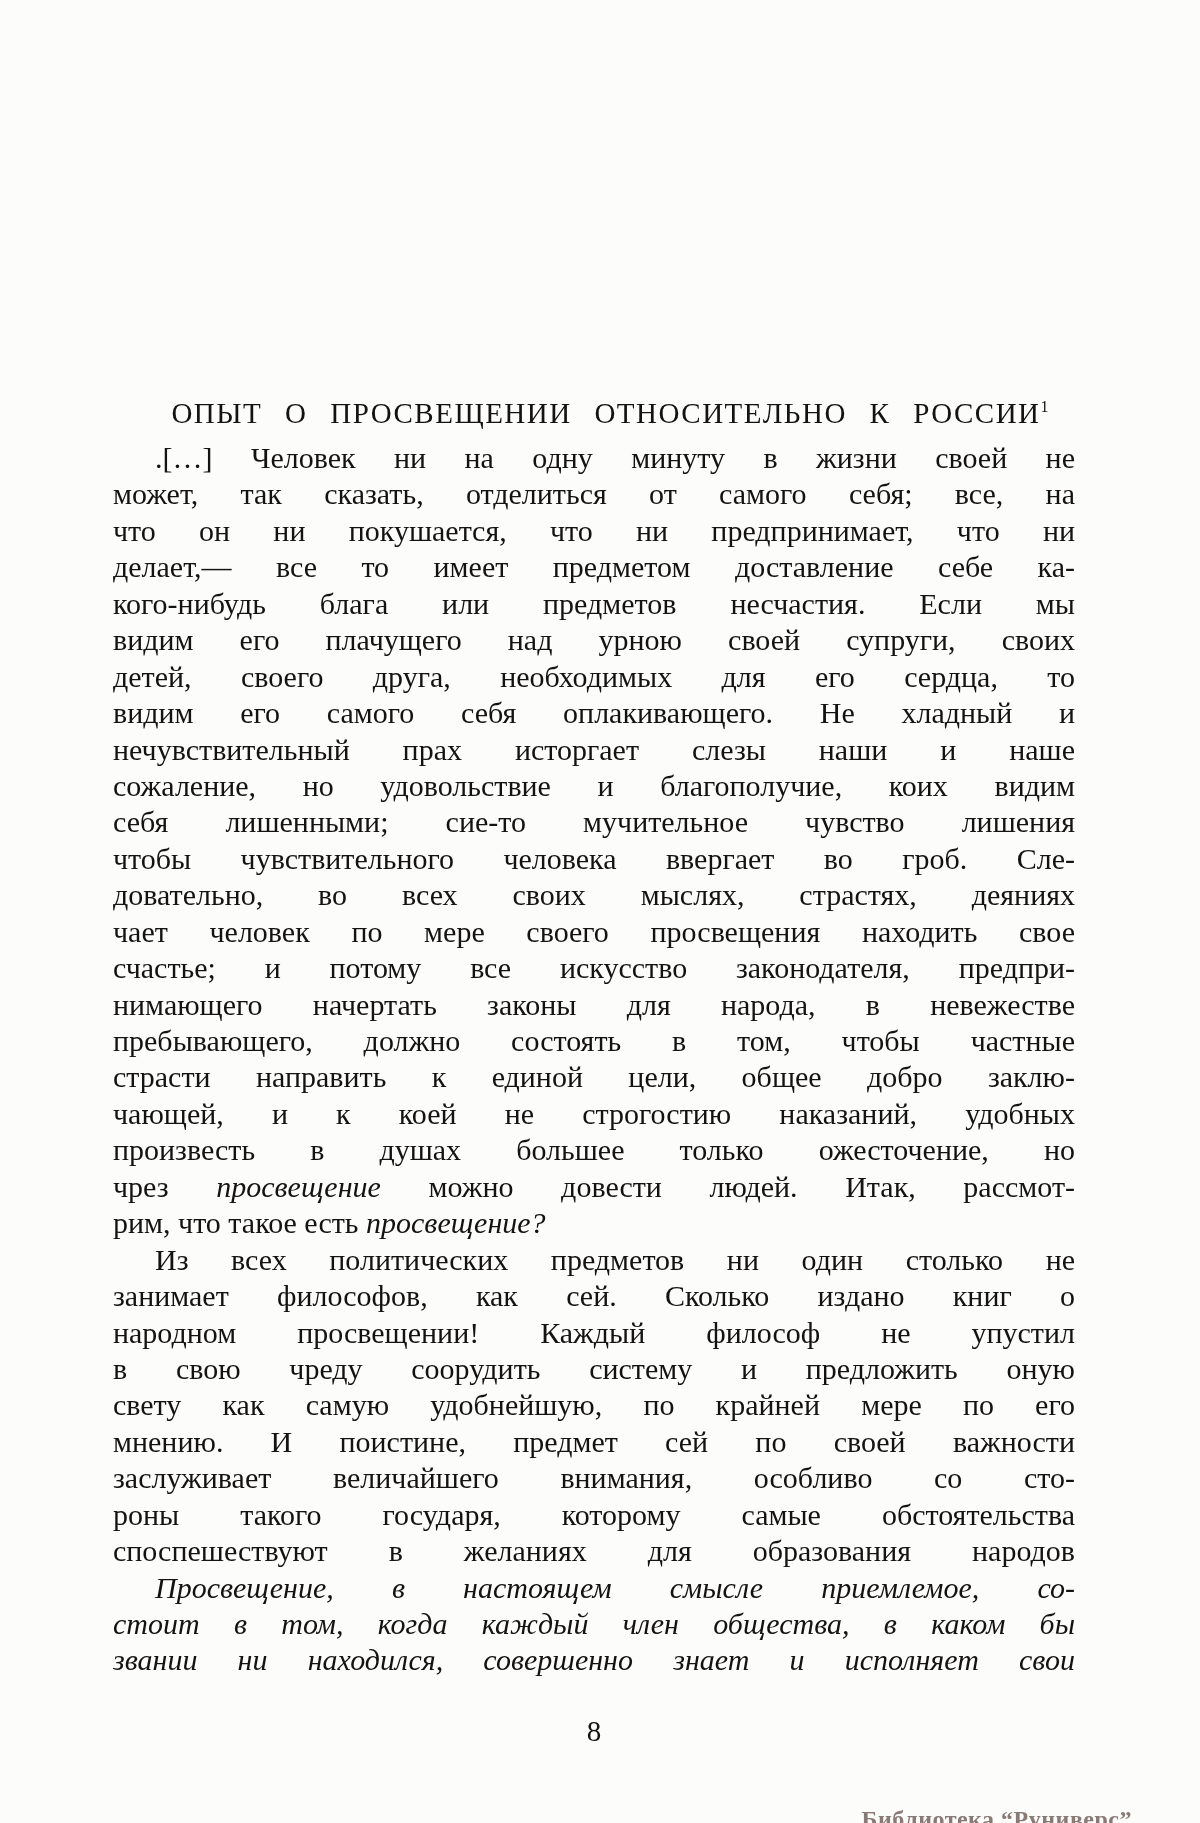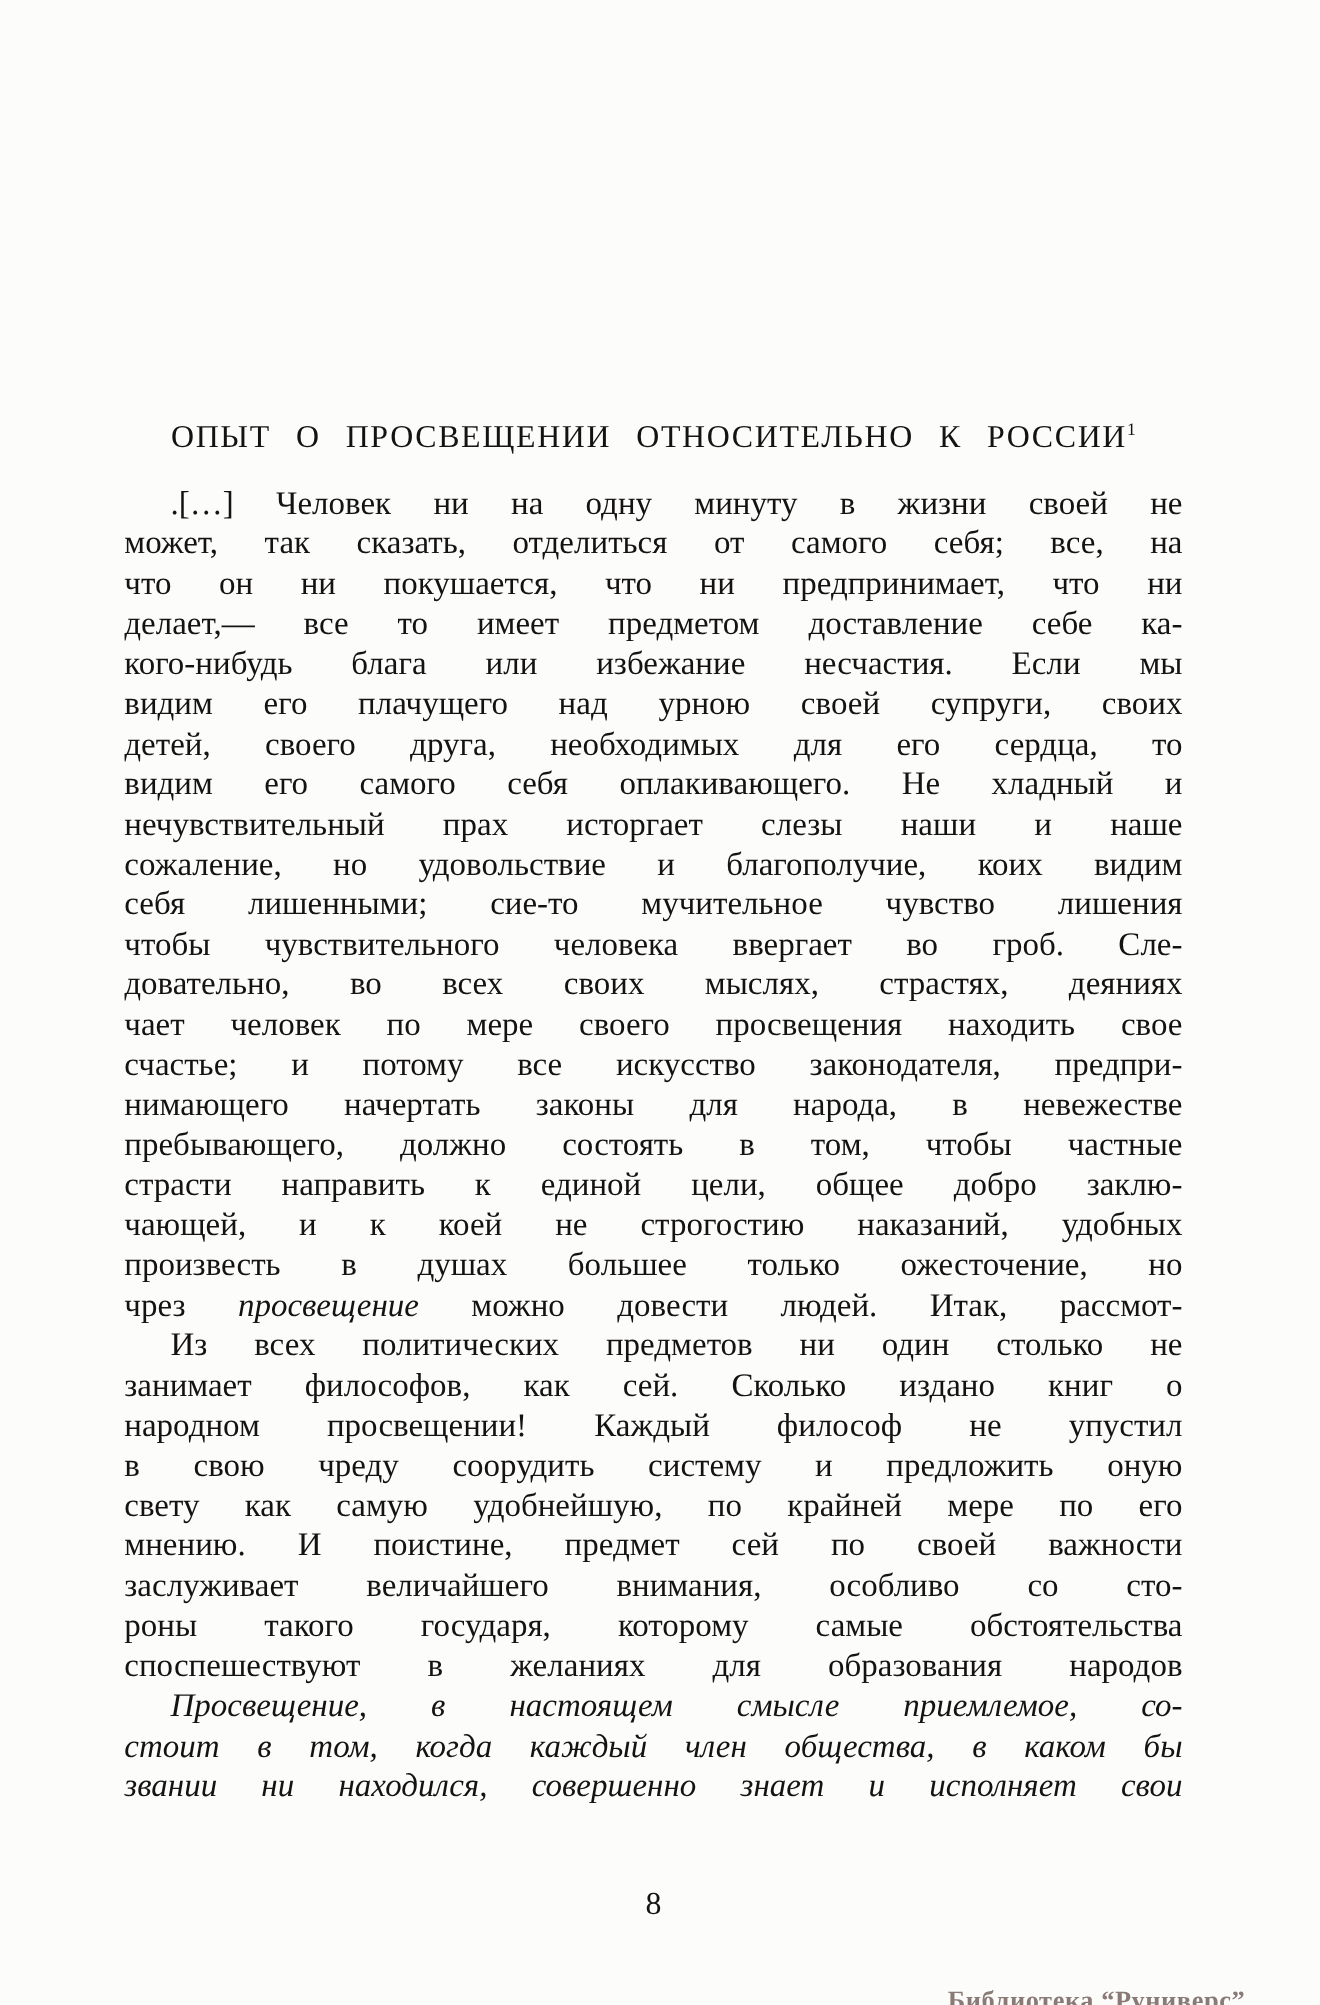--- a/index.html
+++ b/index.html
@@ -21,21 +21,21 @@
     top: 381px;
     left: 113px;
     width: 962px;
     text-align: center;
     font-size: 29px;
     font-weight: normal;
     letter-spacing: 1.5px;
     word-spacing: 14px;
     line-height: 33px;
     white-space: nowrap;
-    margin: 0;
+    margin: 16px;
   }
   .title sup {
     font-size: 16px;
     letter-spacing: 0;
     vertical-align: super;
     line-height: 0;
   }
   .text-block {
     position: absolute;
     top: 440px;
@@ -81,37 +81,38 @@
 
   <h1 class="title"><span>ОПЫТ О ПРОСВЕЩЕНИИ ОТНОСИТЕЛЬНО К РОССИИ</span><sup>1</sup></h1>
 
   <div class="text-block">
 
   <div class="para">
         <div class="line indent"><span>.[…] Человек ни на одну минуту в жизни своей не</span></div>
         <div class="line"><span>может, так сказать, отделиться от самого себя; все, на</span></div>
         <div class="line"><span>что он ни покушается, что ни предпринимает, что ни</span></div>
         <div class="line"><span>делает,— все то имеет предметом доставление себе ка-</span></div>
-        <div class="line"><span>кого-нибудь блага или избежание несчастия. Если мы</span></div>
+        <div class="line"><span>кого-нибудь блага или предметов несчастия. Если мы</span></div>
         <div class="line"><span>видим его плачущего над урною своей супруги, своих</span></div>
         <div class="line"><span>детей, своего друга, необходимых для его сердца, то</span></div>
         <div class="line"><span>видим его самого себя оплакивающего. Не хладный и</span></div>
         <div class="line"><span>нечувствительный прах исторгает слезы наши и наше</span></div>
         <div class="line"><span>сожаление, но удовольствие и благополучие, коих видим</span></div>
         <div class="line"><span>себя лишенными; сие-то мучительное чувство лишения</span></div>
         <div class="line"><span>чтобы чувствительного человека ввергает во гроб. Сле-</span></div>
         <div class="line"><span>довательно, во всех своих мыслях, страстях, деяниях</span></div>
         <div class="line"><span>чает человек по мере своего просвещения находить свое</span></div>
         <div class="line"><span>счастье; и потому все искусство законодателя, предпри-</span></div>
         <div class="line"><span>нимающего начертать законы для народа, в невежестве</span></div>
         <div class="line"><span>пребывающего, должно состоять в том, чтобы частные</span></div>
         <div class="line"><span>страсти направить к единой цели, общее добро заклю-</span></div>
         <div class="line"><span>чающей, и к коей не строгостию наказаний, удобных</span></div>
         <div class="line"><span>произвесть в душах большее только ожесточение, но</span></div>
         <div class="line"><span>чрез </span><i>просвещение</i><span> можно довести людей. Итак, рассмот-</span></div>
+        <div class="line no-j"><span>рим, что такое есть </span><i>просвещение?</i></div>
       </div>
       <div class="para">
         <div class="line indent"><span>Из всех политических предметов ни один столько не</span></div>
         <div class="line"><span>занимает философов, как сей. Сколько издано книг о</span></div>
         <div class="line"><span>народном просвещении! Каждый философ не упустил</span></div>
         <div class="line"><span>в свою чреду соорудить систему и предложить оную</span></div>
         <div class="line"><span>свету как самую удобнейшую, по крайней мере по его</span></div>
         <div class="line"><span>мнению. И поистине, предмет сей по своей важности</span></div>
         <div class="line"><span>заслуживает величайшего внимания, особливо со сто-</span></div>
         <div class="line"><span>роны такого государя, которому самые обстоятельства</span></div>

